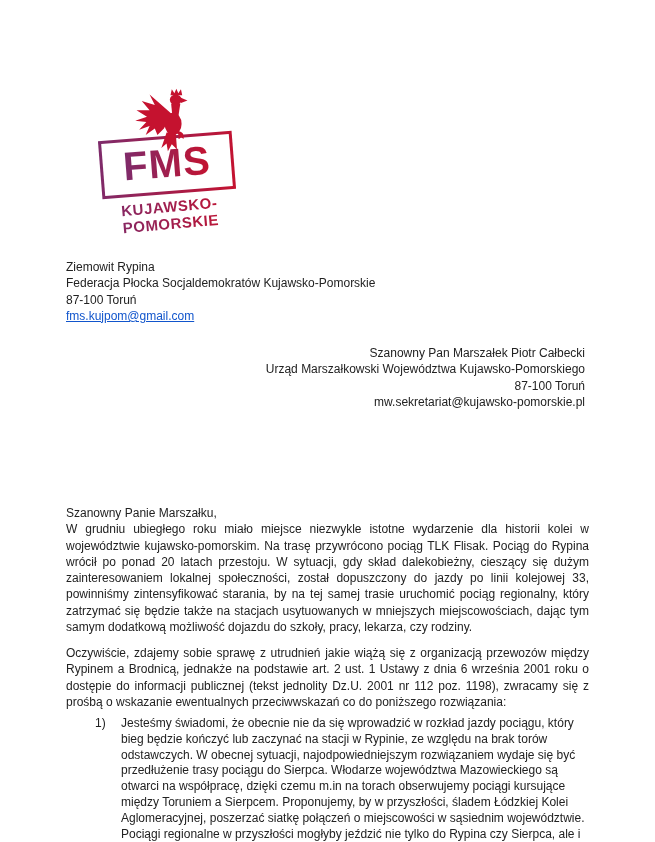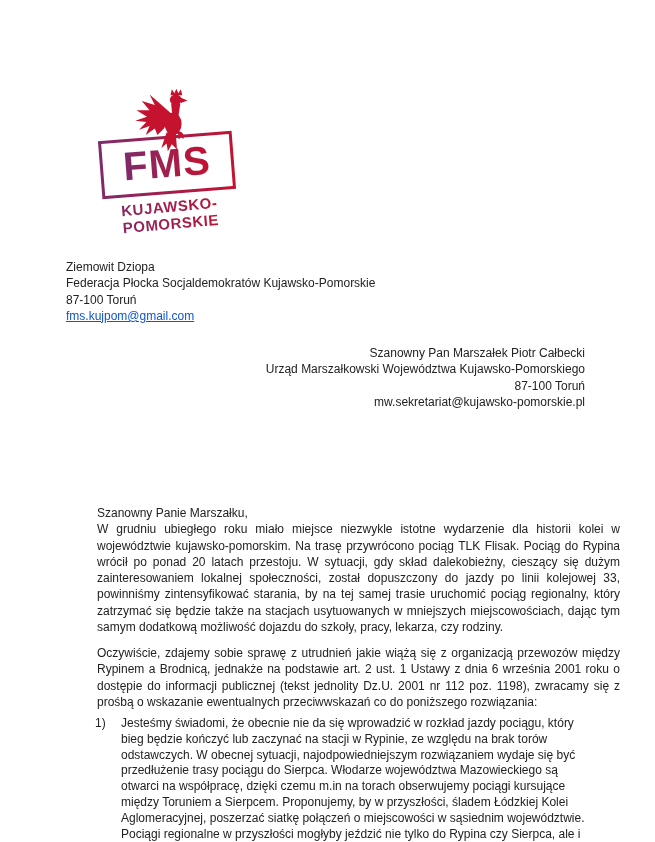--- a/index.html
+++ b/index.html
@@ -75,21 +75,21 @@
   .subject {
     position: absolute; left: 66px; top: 451px; width: 523px;
     text-align: center;
     font-size: 12px; line-height: 16.3px;
     text-transform: none;
   }
 
   
   .body-block {
     position: absolute; left: 66px; width: 523px;
-    font-size: 12px; line-height: 16.3px; margin-left: 31px;
+    font-size: 12px; line-height: 16.3px;
   }
   .para-1 { top: 505px; }
   .para-2 { top: 645px; }
   .justified { text-align: justify; }
 
   .list-block { position: absolute; left: 66px; top: 716px; width: 523px; }
   .list-item {
     display: flex;
     font-size: 12px; line-height: 15.8px;
   }
@@ -127,21 +127,21 @@
         <span class="fms-acronym">FMS</span>
       </div>
     </div>
     <div class="region">
       <div>KUJAWSKO-</div>
       <div>POMORSKIE</div>
     </div>
   </div>
 
   <div class="sender">
-    <div>Ziemowit Dziopa</div>
+    <div>Ziemowit Rypina</div>
     <div>Federacja Płocka Socjaldemokratów Kujawsko-Pomorskie</div>
     <div>87-100 Toruń</div>
     <div><a href="#">fms.kujpom@gmail.com</a></div>
   </div>
 
   <div class="recipient">
     <div>Szanowny Pan Marszałek Piotr Całbecki</div>
     <div>Urząd Marszałkowski Województwa Kujawsko-Pomorskiego</div>
     <div>87-100 Toruń</div>
     <div>mw.sekretariat@kujawsko-pomorskie.pl</div>

